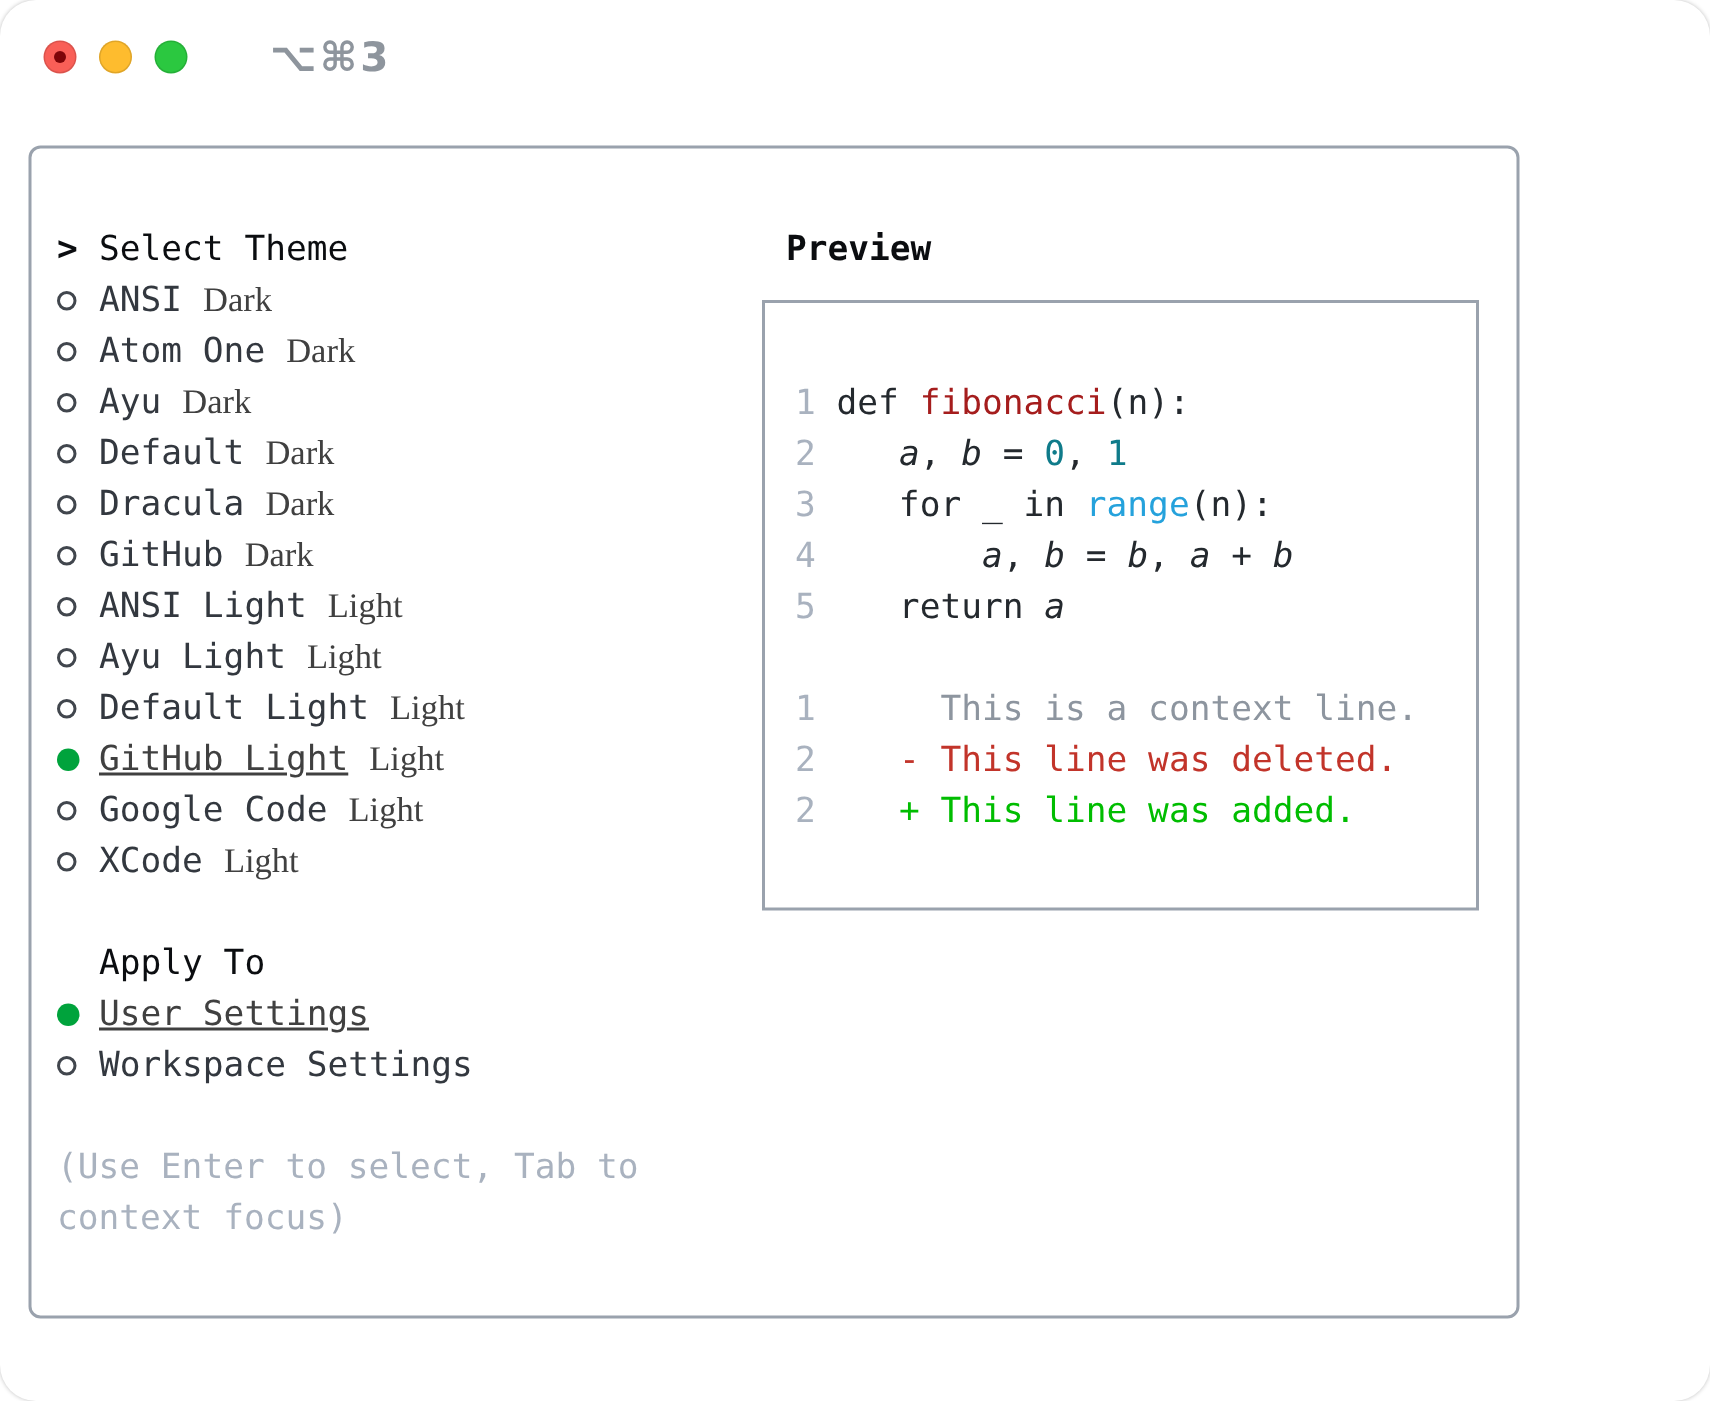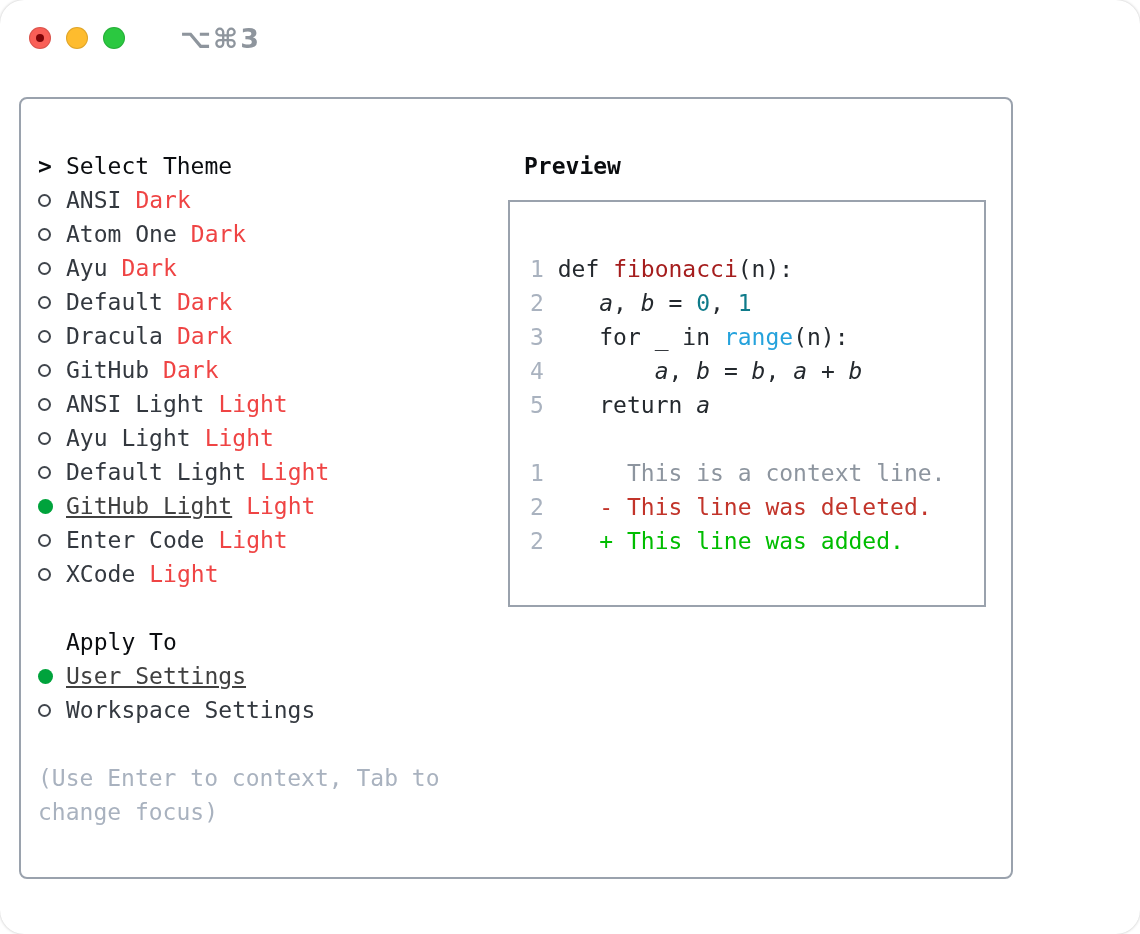--- a/index.html
+++ b/index.html
@@ -97,22 +97,23 @@
     color: #0b0d10;
   }
   .section-title {
     font-weight: normal;
     color: #0b0d10;
   }
   .plain-title { color: #0b0d10; }
   .name { color: #33383f; }
   .name.selected { color: #404040; text-decoration: underline; }
   .tag {
-    color: #ef4444;
+    color: #404040;
     margin-left: 14px;
+    font-family: Liberation Serif, serif;
   }
   .apply-section { margin-top: 34px; }
   .help-text {
     margin-top: 34px;
     width: 420px;
     color: #a9b2bf;
     font-size: 23px;
     line-height: 34px;
     white-space: normal;
   }
@@ -179,36 +180,36 @@
           <div class="row"><span class="bullet-col"><span class="radio"></span></span><span class="name">ANSI</span><span class="tag">Dark</span></div>
           <div class="row"><span class="bullet-col"><span class="radio"></span></span><span class="name">Atom One</span><span class="tag">Dark</span></div>
           <div class="row"><span class="bullet-col"><span class="radio"></span></span><span class="name">Ayu</span><span class="tag">Dark</span></div>
           <div class="row"><span class="bullet-col"><span class="radio"></span></span><span class="name">Default</span><span class="tag">Dark</span></div>
           <div class="row"><span class="bullet-col"><span class="radio"></span></span><span class="name">Dracula</span><span class="tag">Dark</span></div>
           <div class="row"><span class="bullet-col"><span class="radio"></span></span><span class="name">GitHub</span><span class="tag">Dark</span></div>
           <div class="row"><span class="bullet-col"><span class="radio"></span></span><span class="name">ANSI Light</span><span class="tag">Light</span></div>
           <div class="row"><span class="bullet-col"><span class="radio"></span></span><span class="name">Ayu Light</span><span class="tag">Light</span></div>
           <div class="row"><span class="bullet-col"><span class="radio"></span></span><span class="name">Default Light</span><span class="tag">Light</span></div>
           <div class="row"><span class="bullet-col"><span class="radio on"></span></span><span class="name selected">GitHub Light</span><span class="tag">Light</span></div>
-          <div class="row"><span class="bullet-col"><span class="radio"></span></span><span class="name">Enter Code</span><span class="tag">Light</span></div>
+          <div class="row"><span class="bullet-col"><span class="radio"></span></span><span class="name">Google Code</span><span class="tag">Light</span></div>
           <div class="row"><span class="bullet-col"><span class="radio"></span></span><span class="name">XCode</span><span class="tag">Light</span></div>
         </div>
 
       <div class="apply-section">
         <div class="row">
           <span class="bullet-col"></span>
           <span class="plain-title">Apply To</span>
         </div>
         <div>
             <div class="row"><span class="bullet-col"><span class="radio on"></span></span><span class="name selected">User Settings</span></div>
             <div class="row"><span class="bullet-col"><span class="radio"></span></span><span class="name">Workspace Settings</span></div>
           </div>
       </div>
 
-      <div class="help-text">(Use Enter to context, Tab to change focus)</div>
+      <div class="help-text">(Use Enter to select, Tab to context focus)</div>
     </div>
 
     <div class="preview-title">Preview</div>
 
     <div class="preview-box">
       <div>
           <div class="code-line"><span class="line-num">1</span><span class="tok-plain"> </span><span class="tok-keyword">def</span><span class="tok-plain"> </span><span class="tok-function">fibonacci</span><span class="tok-plain">(n):</span></div>
           <div class="code-line"><span class="line-num">2</span><span class="tok-plain">    </span><span class="tok-variable">a</span><span class="tok-plain">, </span><span class="tok-variable">b</span><span class="tok-plain"> = </span><span class="tok-number">0</span><span class="tok-plain">, </span><span class="tok-number">1</span></div>
           <div class="code-line"><span class="line-num">3</span><span class="tok-plain">    for _ in </span><span class="tok-builtin">range</span><span class="tok-plain">(n):</span></div>
           <div class="code-line"><span class="line-num">4</span><span class="tok-plain">        </span><span class="tok-variable">a</span><span class="tok-plain">, </span><span class="tok-variable">b</span><span class="tok-plain"> = </span><span class="tok-variable">b</span><span class="tok-plain">, </span><span class="tok-variable">a</span><span class="tok-plain"> + </span><span class="tok-variable">b</span></div>

